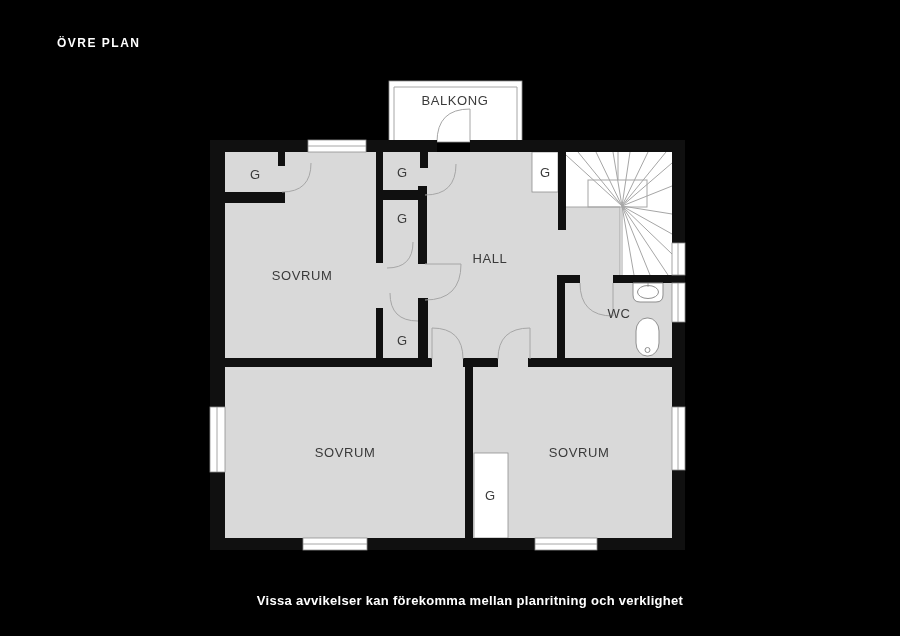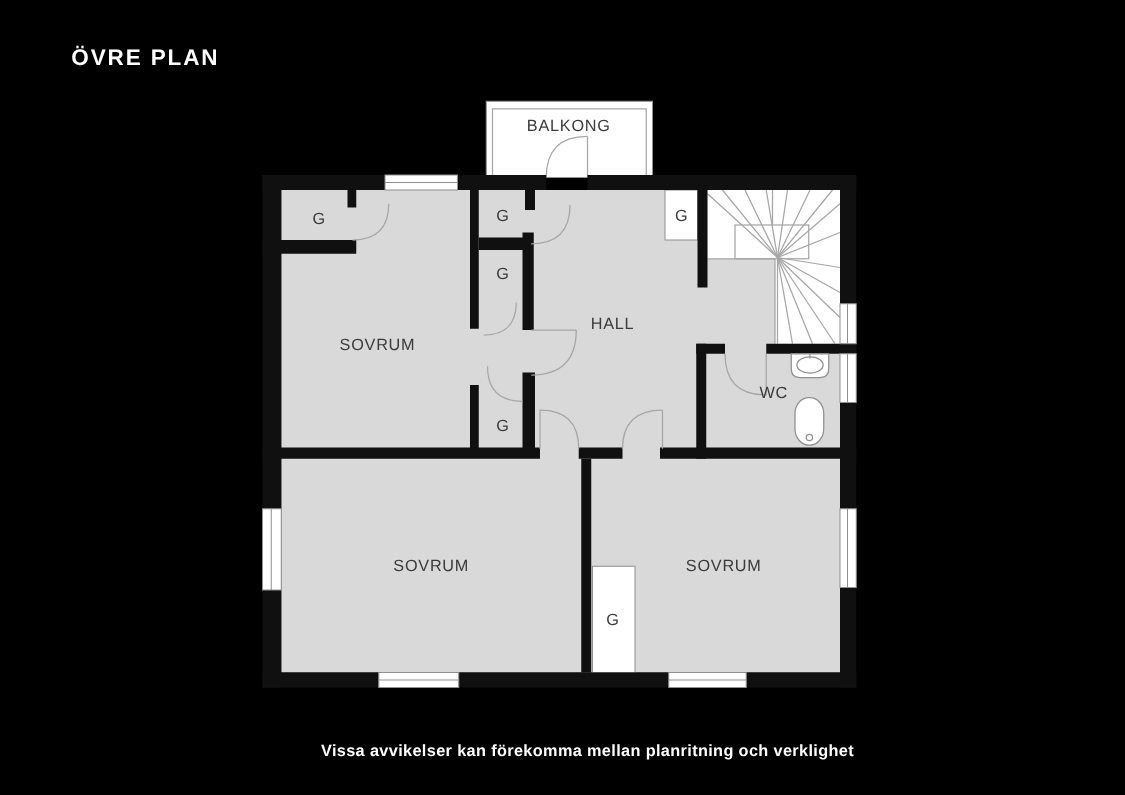--- a/index.html
+++ b/index.html
@@ -6,21 +6,21 @@
     --background:#000000; --floor:#d9d9d9; --wall:#101010; --white:#ffffff;
     --line:#a6a6a6; --frame:#8f8f8f; --text:#3a3a3a; --title_text:#ffffff;
   }
   html,body{margin:0;padding:0;}
   body{
     width:900px;height:636px;background:var(--background);
     font-family:"Liberation Sans", sans-serif;position:relative;overflow:hidden;
   }
   .plan-title{
     position:absolute;left:57px;top:36px;color:var(--title_text);
-    font-size:18px;font-weight:bold;letter-spacing:1.5px;
+    font-size:12px;font-weight:bold;letter-spacing:1.5px;
   }
   .caption{
     position:absolute;left:0;top:593px;width:940px;text-align:center;
     color:var(--title_text);font-size:13px;font-weight:bold;letter-spacing:0.3px;
   }
   svg{position:absolute;left:0;top:0;}
   .floor{fill:var(--floor);}
   .wall{fill:var(--wall);}
   .white{fill:var(--white);}
   .whitebox{fill:var(--white);stroke:var(--frame);stroke-width:0.8;}

